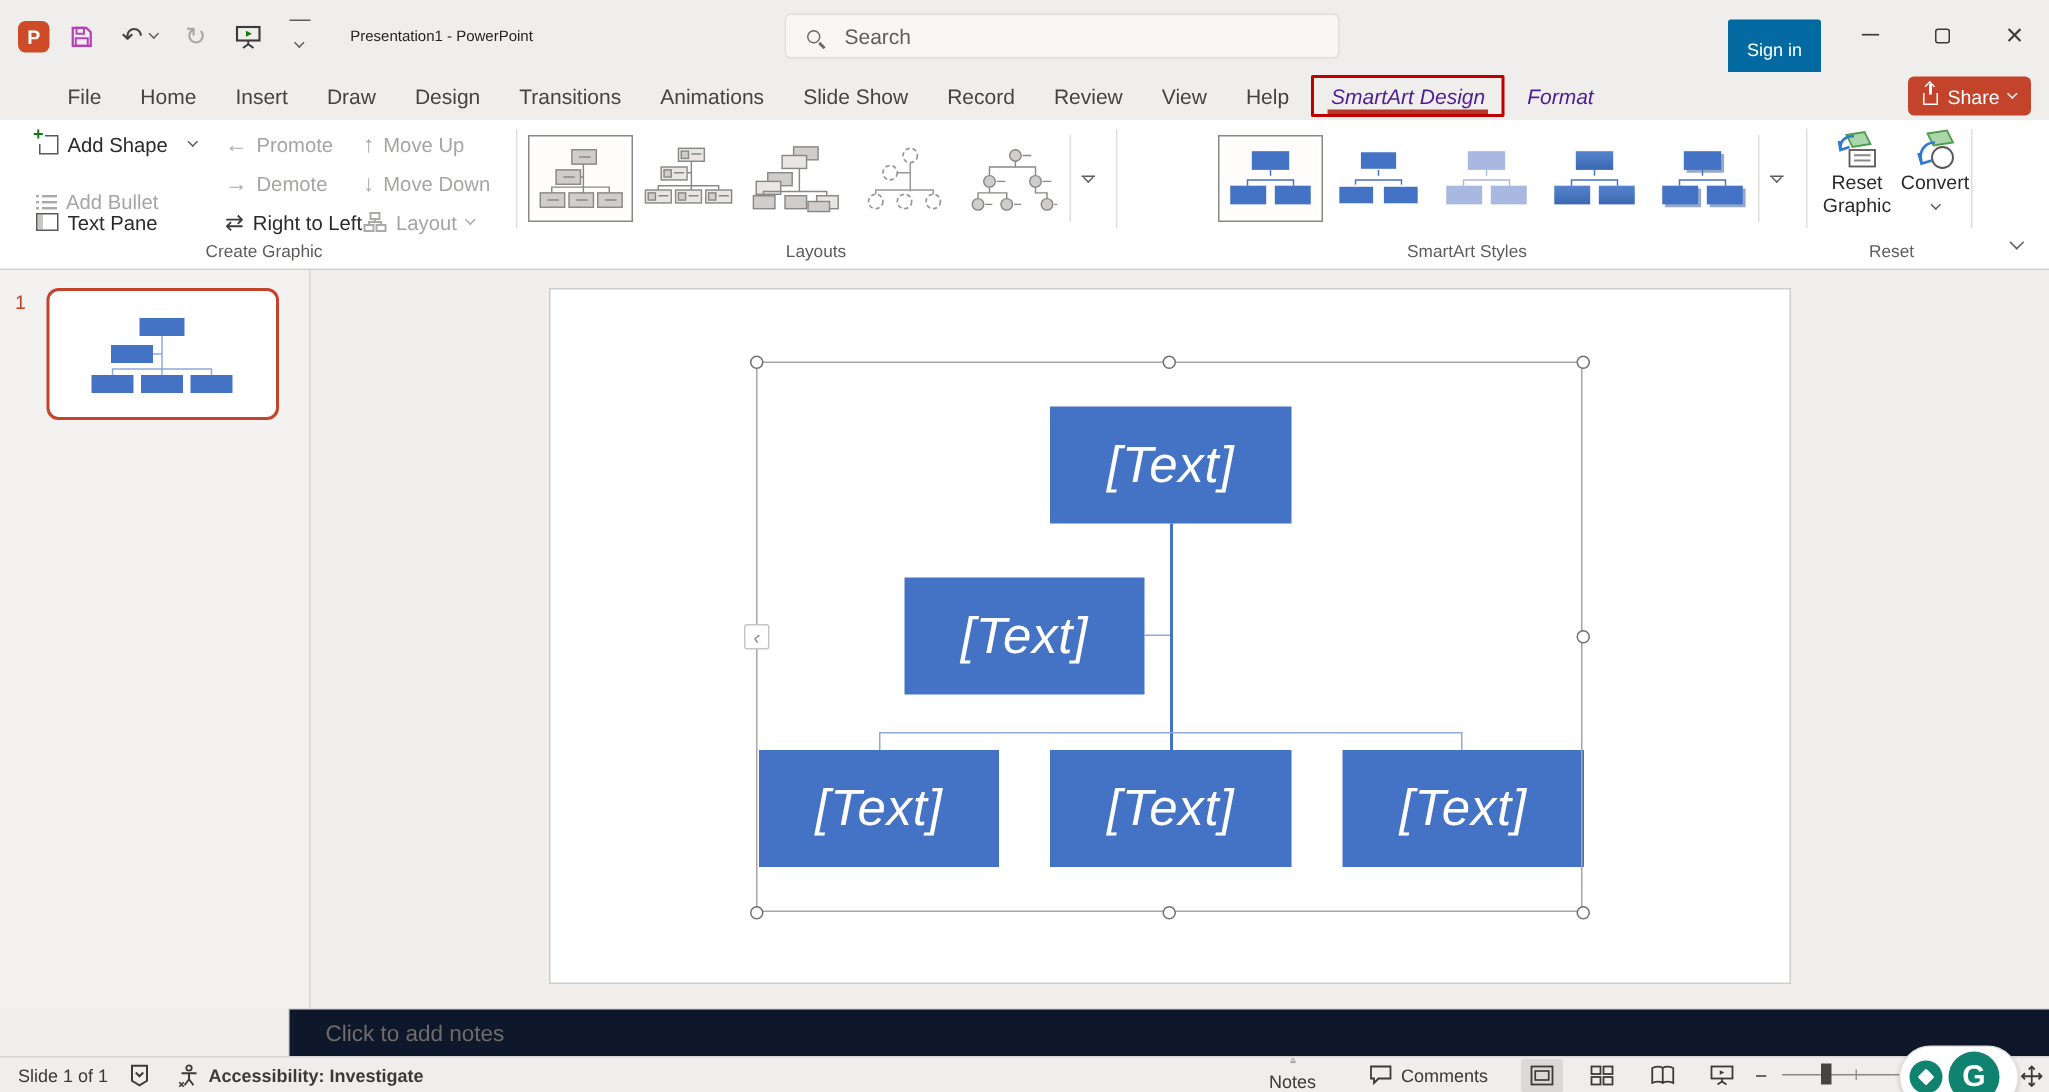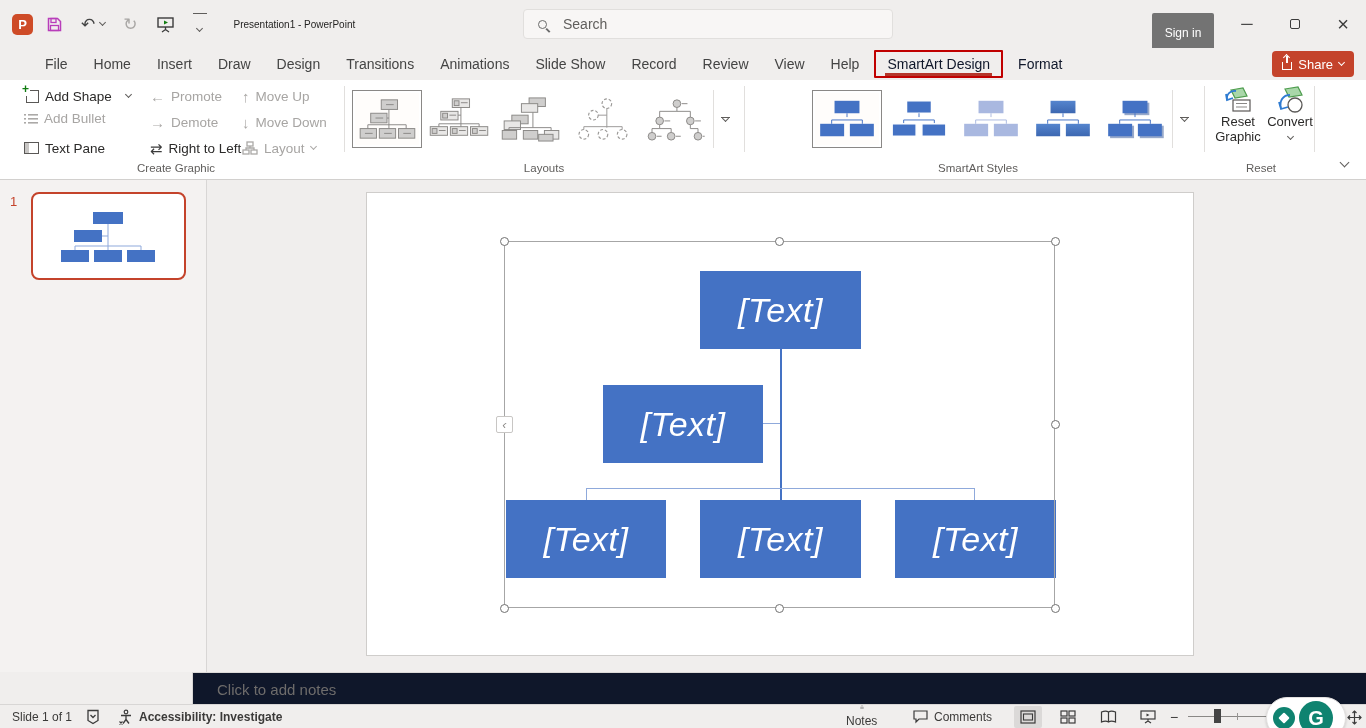--- a/index.html
+++ b/index.html
@@ -14,29 +14,29 @@
   .qat-btn.dis { color:#A9A7A5; }
   .chev { display:inline-block; width:7px; height:7px; border-right:1.4px solid #5f5d5b; border-bottom:1.4px solid #5f5d5b; transform:rotate(45deg); margin-top:-4px; }
   .chev.sm { width:5px; height:5px; }
   .chev.dis { border-color:#ABA9A7; }
   .qat-more { width:14px; border-top:1.6px solid #5f5d5b; display:inline-block; padding-top:2px; text-align:center; }
   .title-text { font-size:10px; color:#252423; margin-left:14px; }
   .searchbox { position:absolute; left:505px; top:9px; width:370px; height:30px; background:#F8F6F5; border:1px solid #E1DFDD; border-radius:4px; display:flex; align-items:center; padding-left:14px;margin-left:18px; }
   .mag { width:9px; height:9px; border:1.6px solid #6b6b6b; border-radius:50%; position:relative; }
   .mag::after { content:""; position:absolute; width:1.6px; height:5px; background:#6b6b6b; left:8px; top:7px; transform:rotate(-45deg); }
   .search-ph { color:#605E5C; font-size:14px; margin-left:16px; }
-  .signin { position:absolute; left:1152px; top:13px; width:62px; height:39px; background:#737373; color:#fff; font-size:12px; display:flex; align-items:center; justify-content:center; border-radius:2px; }
+  .signin { position:absolute; left:1152px; top:13px; width:62px; height:39px; background:#0369a1; color:#fff; font-size:12px; display:flex; align-items:center; justify-content:center; border-radius:2px; }
   .wctl { position:absolute; top:0; width:46px; height:48px; display:flex; align-items:center; justify-content:center; color:#3b3b3b; font-size:16px; }
   .restore-ic { width:10px; height:10px; border:1.2px solid #3b3b3b; border-radius:2px; position:relative; background:#F0EEED; }
   .restore-ic::before { content:""; position:absolute; left:2px; top:-4px; width:10px; height:10px; border:1.2px solid #3b3b3b; border-radius:2px; z-index:-1; }
 
   
   .tabsrow { position:absolute; left:0; top:48px; width:1366px; height:32px; background:#F0EEED; display:flex; align-items:center; padding-left:32px; }
   .tab { font-size:14px; color:#444; padding:6px 13px; white-space:nowrap; }
-  .tab.ctx { color:#0f172a; }
+  .tab.ctx { color:#4c1d95;font-style:italic; }
   .tab-hl { position:relative; border:2px solid #C00000; border-radius:1px; margin:0 2px; }
   .tab-hl .tab { padding:4px 11px; font-weight:400; }
   .tab-underline { position:absolute; left:9px; right:9px; bottom:0; height:3px; background:#B5362A; }
   .share-btn { position:absolute; right:12px; top:51px; height:26px; background:#C4432B; border-radius:4px; color:#fff; font-size:13px; display:flex; align-items:center; padding:0 10px; gap:6px; }
   .share-ic { width:10px; height:8px; border:1.3px solid #fff; border-top:none; position:relative; margin-top:4px; }
   .share-ic::before { content:""; position:absolute; left:3px; top:-6px; width:1.3px; height:7px; background:#fff; }
   .share-ic::after { content:""; position:absolute; left:1px; top:-7px; width:4px; height:4px; border-left:1.3px solid #fff; border-top:1.3px solid #fff; transform:rotate(45deg); }
   .chev.white { border-color:#fff; }
 
   
@@ -168,21 +168,21 @@
   <span class="chev sm white"></span>
 </div>
 
 <div class="ribbon">
 
   <div class="cmd" style="left:24px; top:4px;">
     <span class="ic-addshape"></span>
     <span>Add Shape</span>
     <span class="chev sm" style="margin-left:8px"></span>
   </div>
-  <div class="cmd dis" style="left:24px; top:26px;">
+  <div class="cmd dis" style="left:24px; top:42px;">
     <span class="ic-bullet"></span>
     <span>Add Bullet</span>
   </div>
   <div class="cmd" style="left:24px; top:56px;">
     <span class="ic-textpane"></span>
     <span>Text Pane</span>
   </div>
   <div class="cmd dis" style="left:150px; top:4px;">
     <span class="ar">←</span>
     <span>Promote</span>

